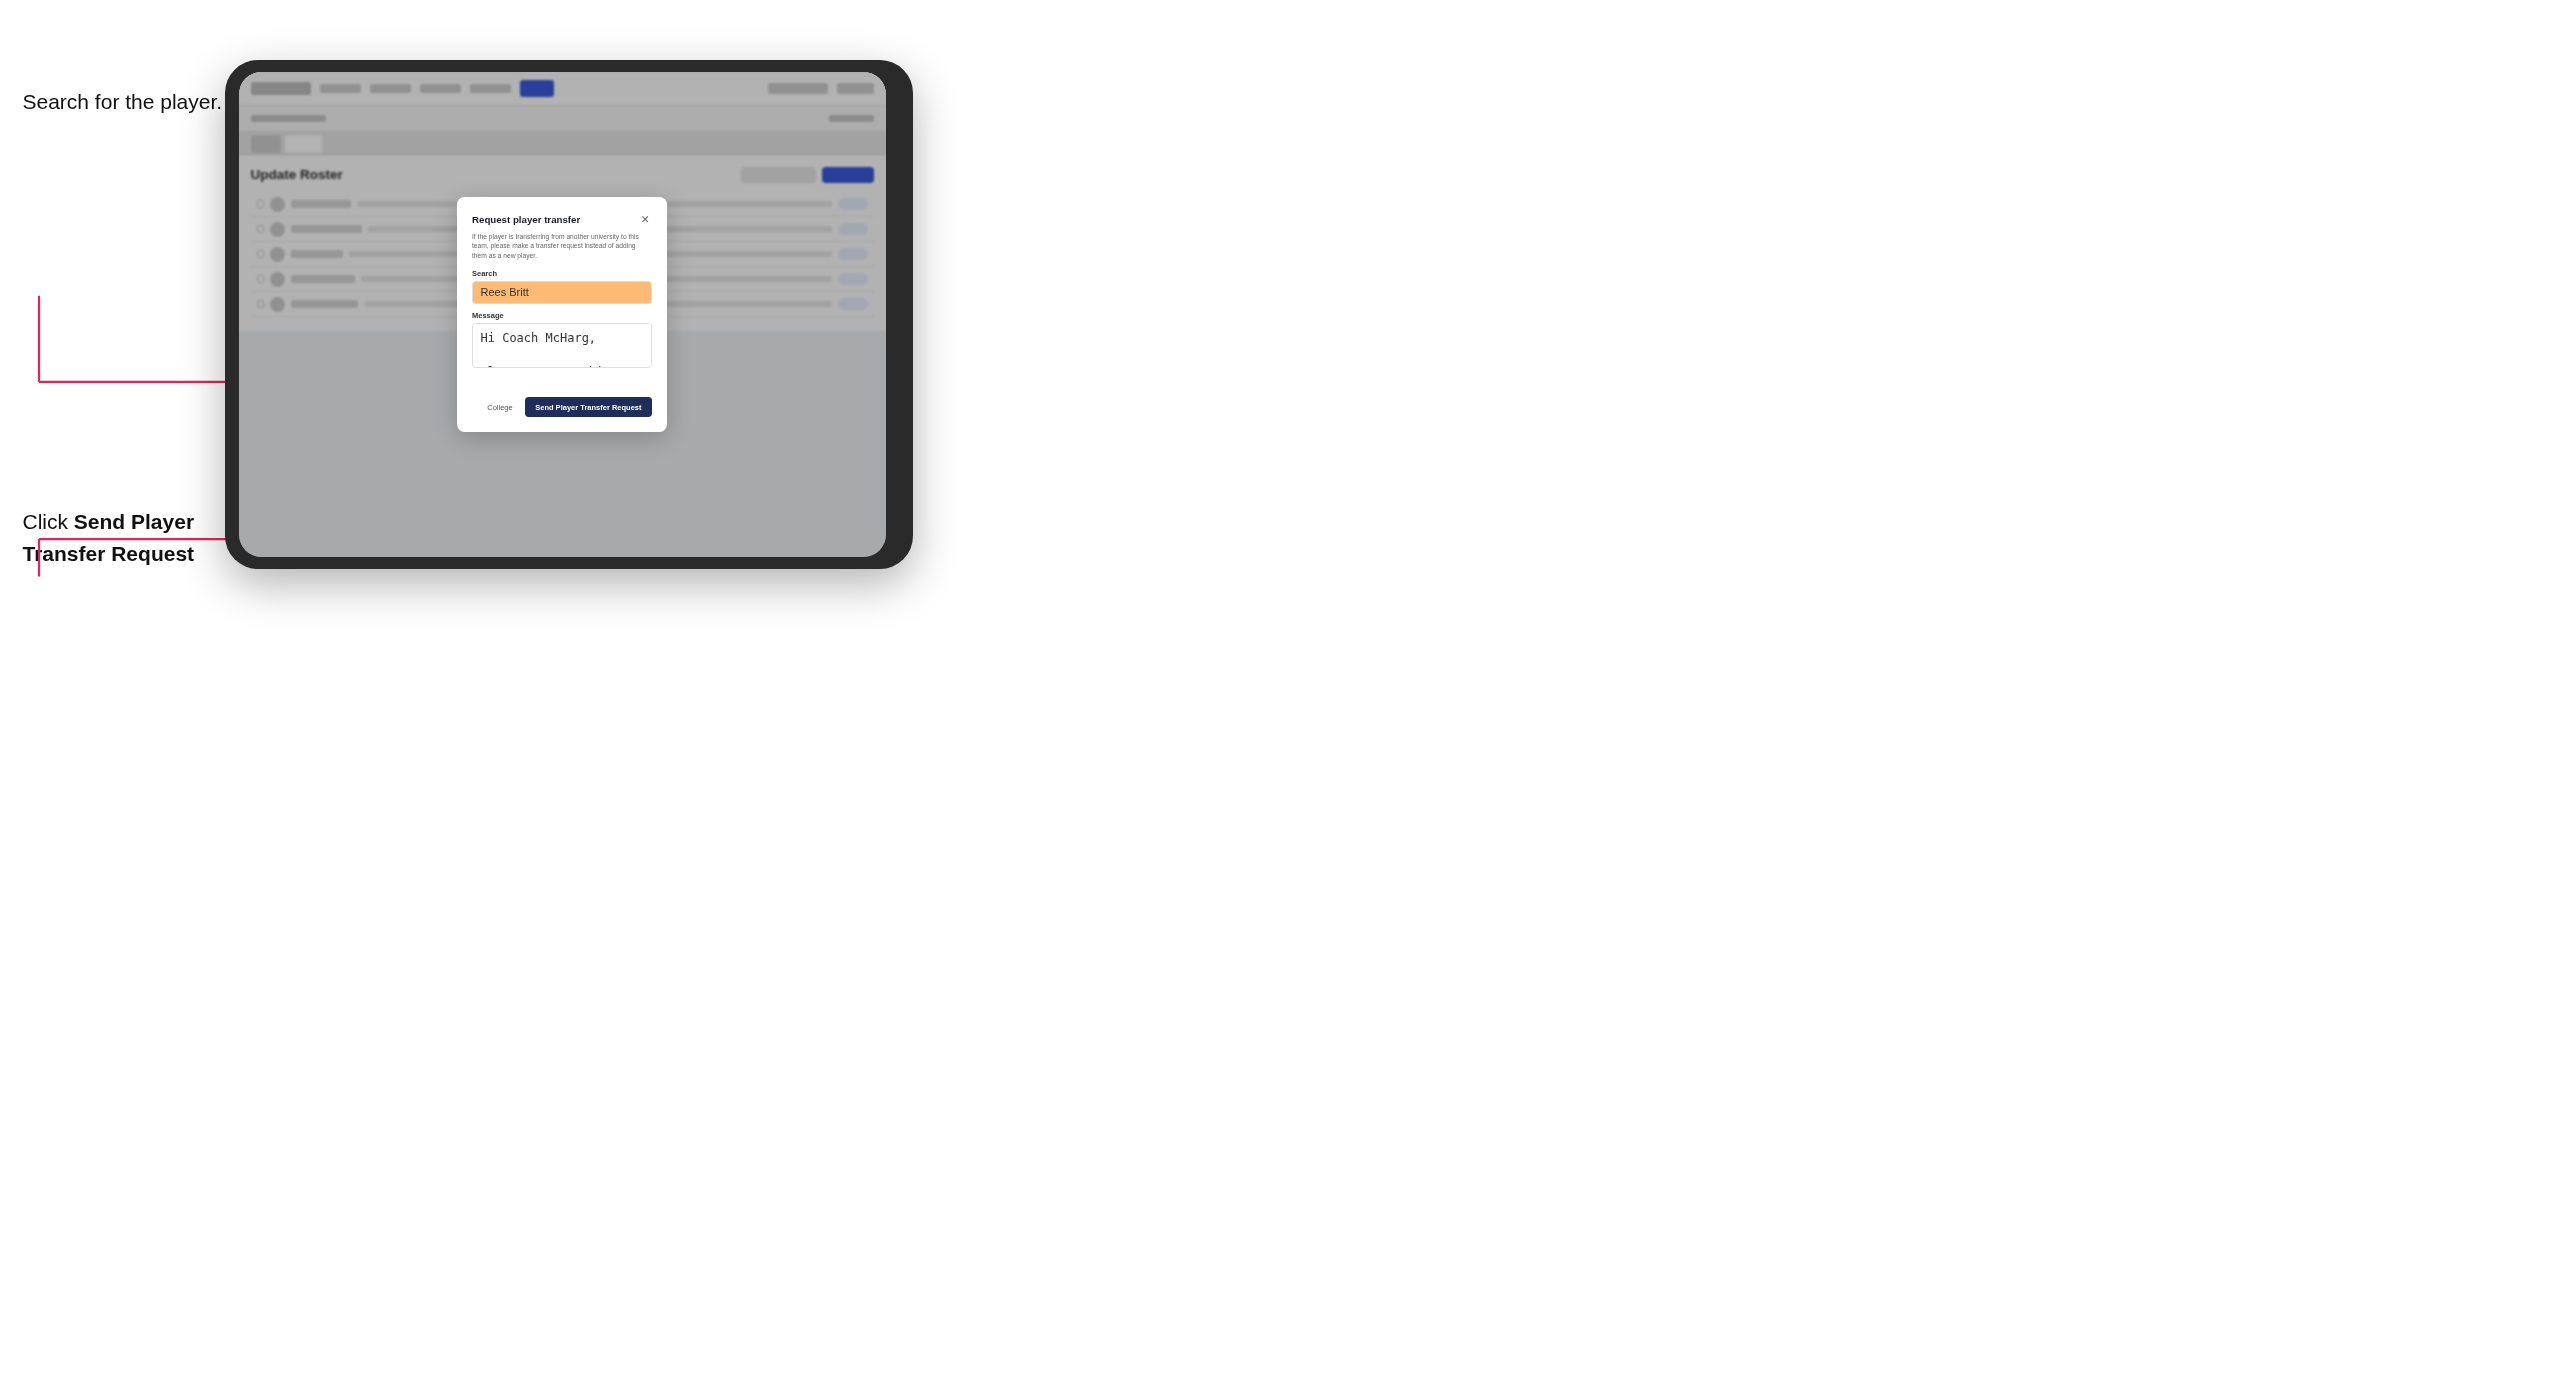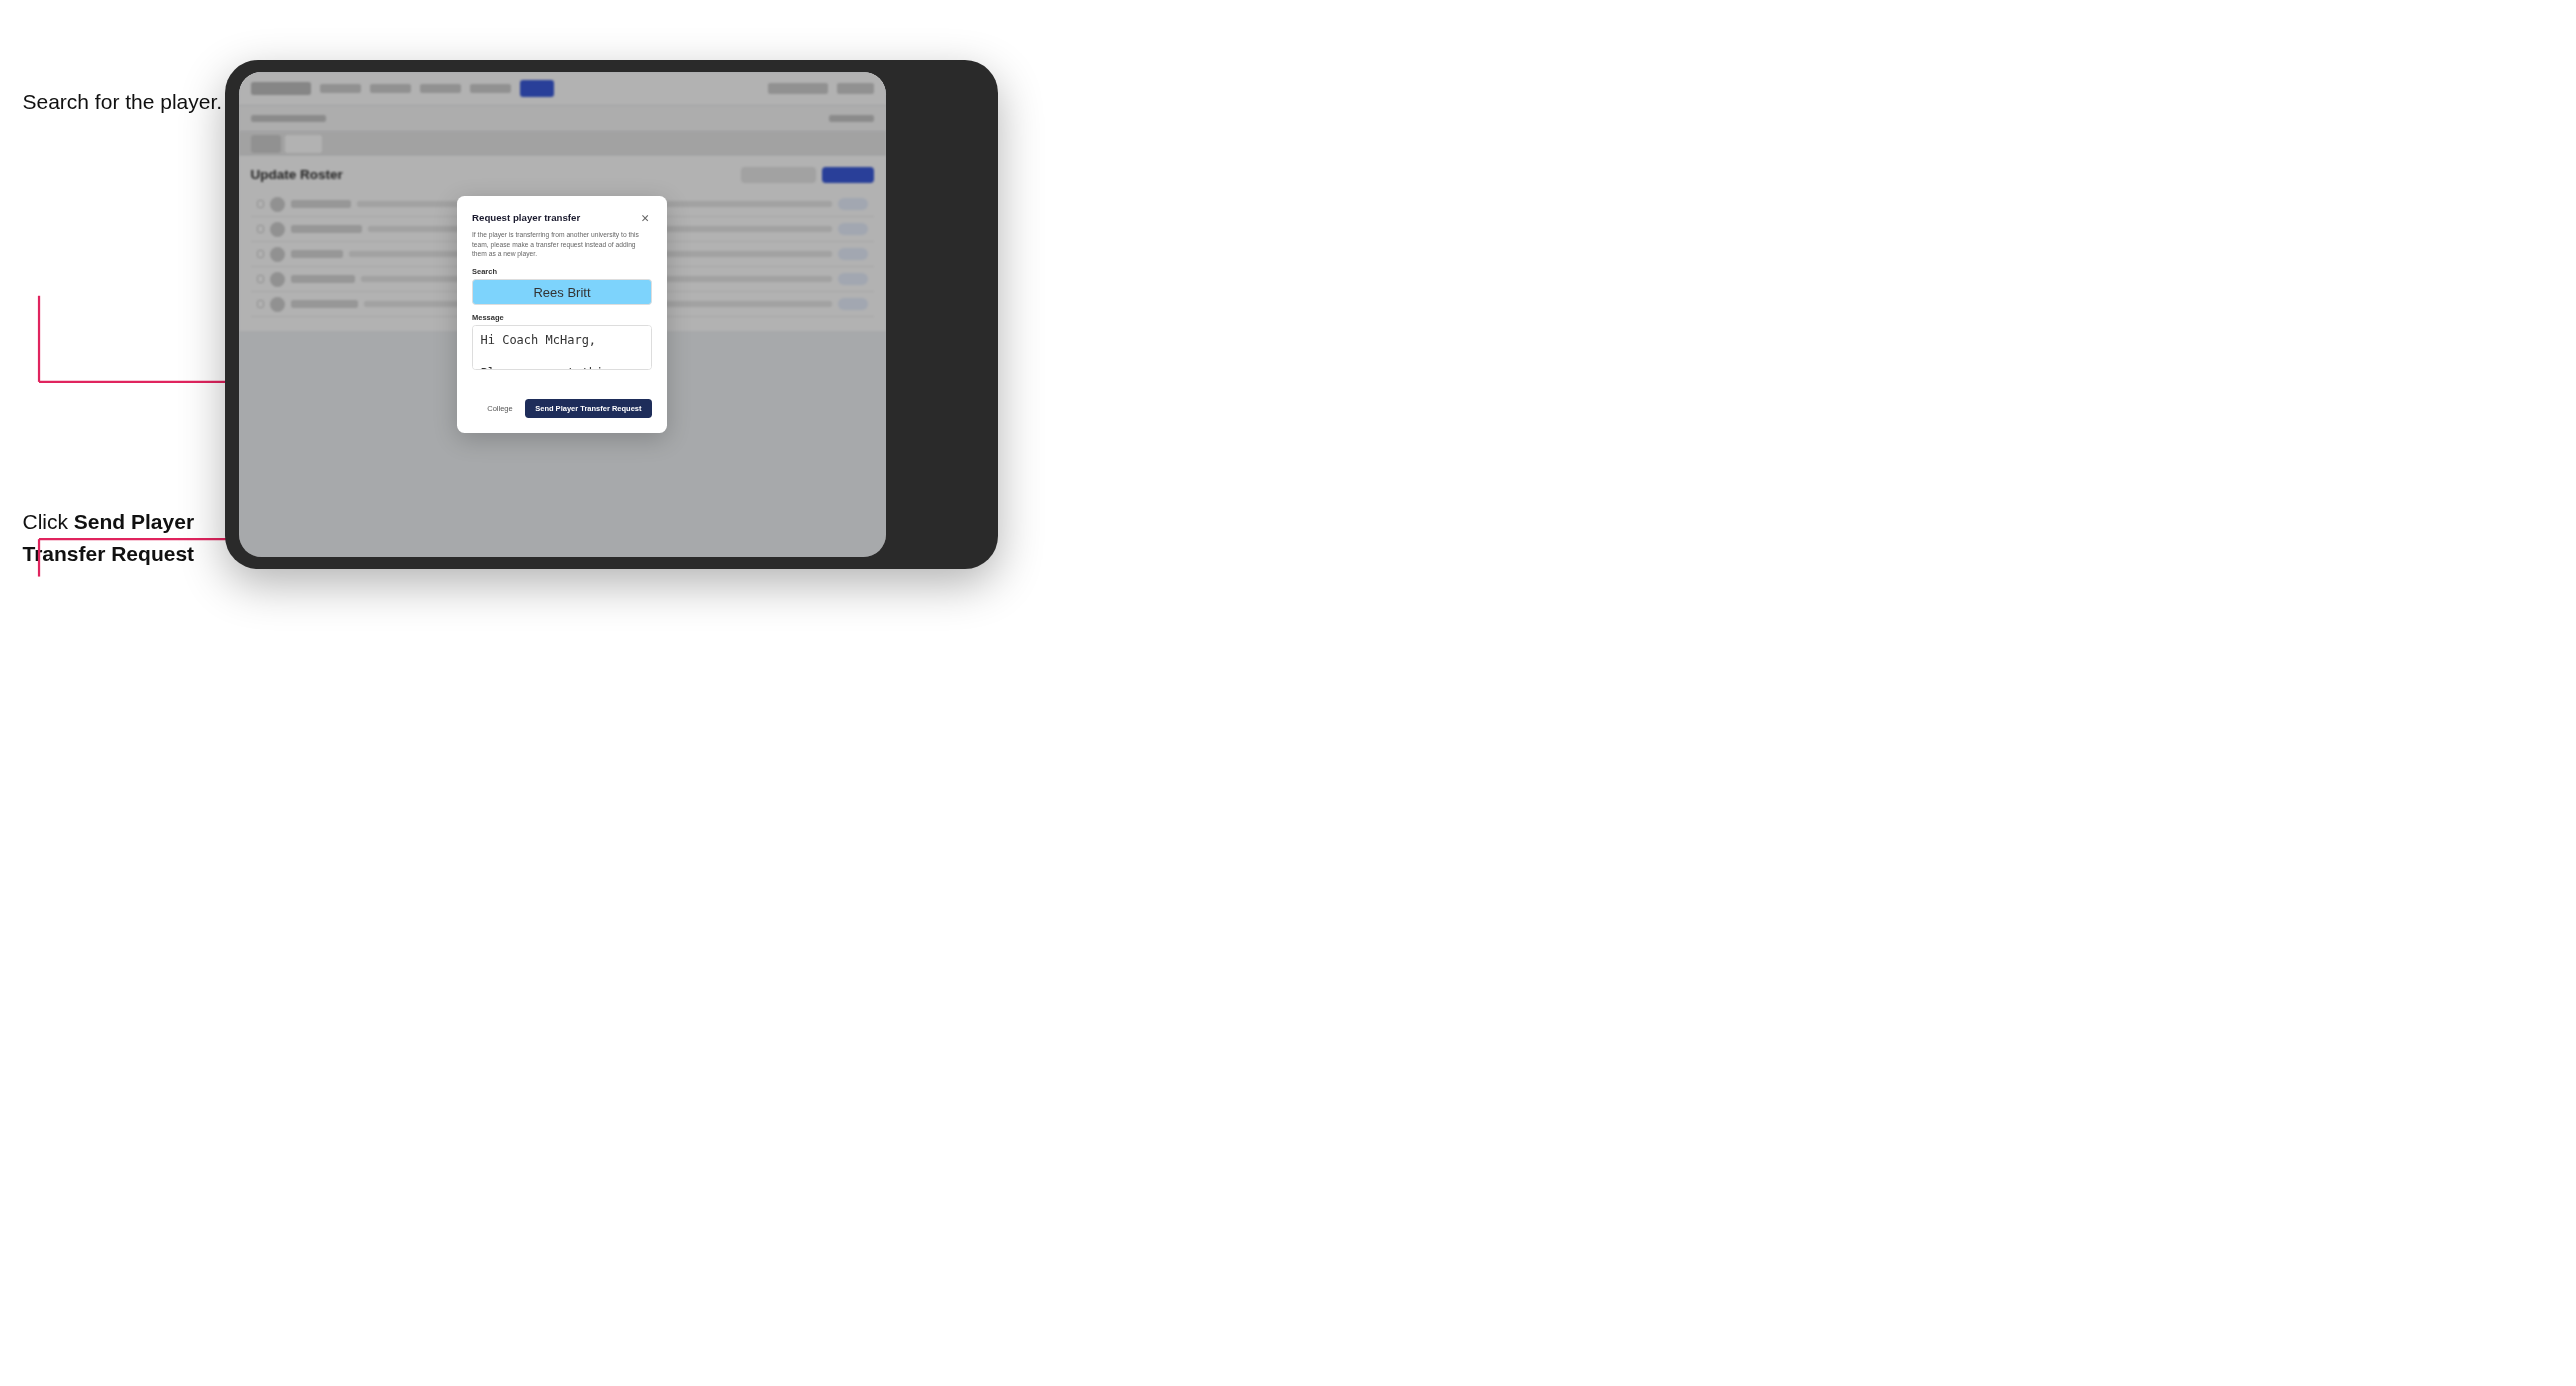--- a/index.html
+++ b/index.html
@@ -60,21 +60,21 @@
       left: 225px;
       top: 60px;
       width: 674px;
       height: 524px;
     }
 
     .tablet-outer {
       position: absolute;
       left: 0;
       top: 0;
-      width: 773px;
+      width: 688px;
       height: 509px;
       background: #2a2a2a;
       border-radius: 33px;
       box-shadow: 0 15px 45px rgba(0,0,0,0.3);
     }
 
     .tablet-screen {
       position: absolute;
       left: 13.5px;
       top: 12px;
@@ -299,26 +299,25 @@
       font-weight: 600;
       color: #333;
       margin-bottom: 3px;
     }
 
     .modal-input {
       width: 100%;
       padding: 4.5px 7.5px;
       border: 0.7px solid #ddd;
       border-radius: 3.7px;
-      font-size: 13px;
+      font-size: 11px;
       color: #333;
       margin-bottom: 7.5px;
-      background: #7dd3fc;
+      background: #fdba74;
       outline: none;
-      text-align: center;
     }
 
     .modal-textarea {
       width: 100%;
       padding: 6px 7.5px;
       border: 0.7px solid #ddd;
       border-radius: 3.7px;
       font-size: 12px;
       color: #333;
       line-height: 1.4;

